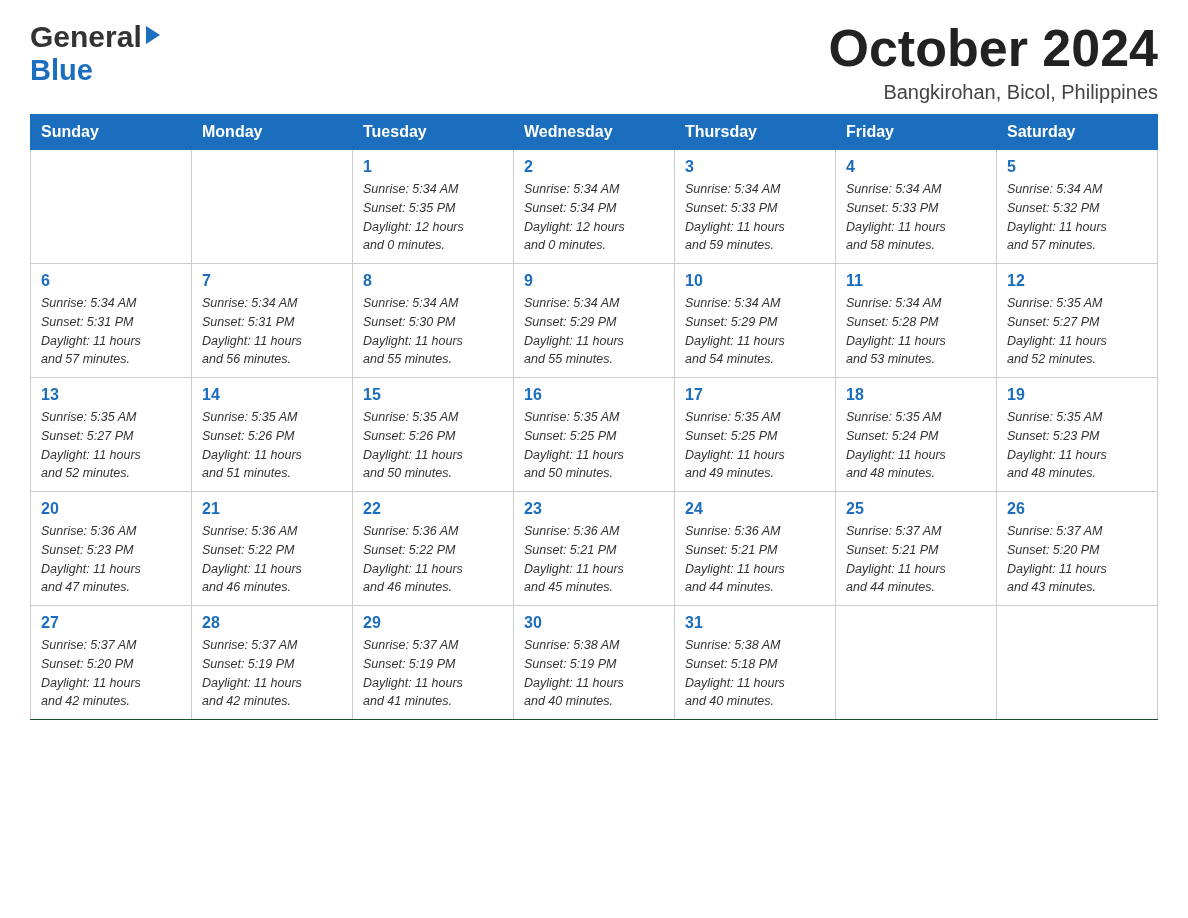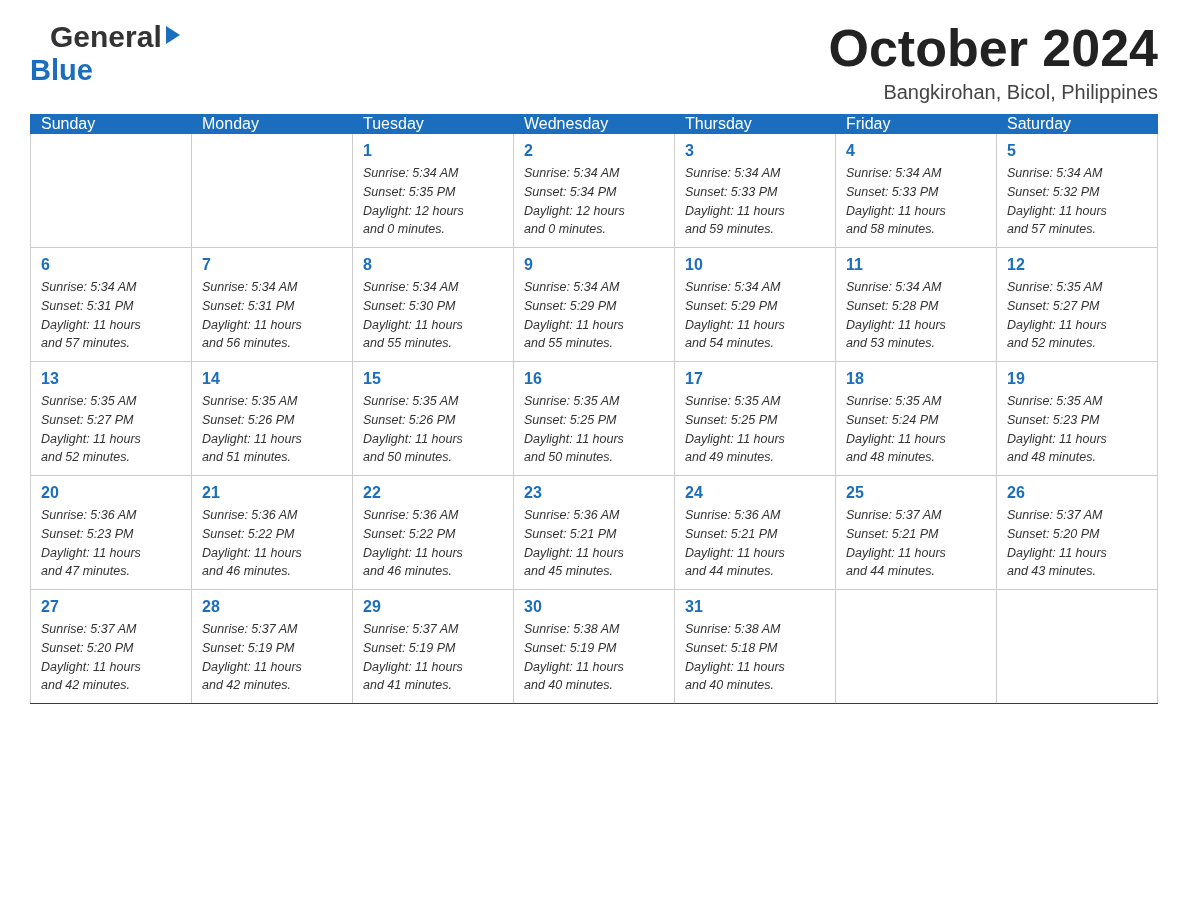--- a/index.html
+++ b/index.html
@@ -53,22 +53,22 @@
     }
     .calendar-table {
       width: 100%;
       border-collapse: collapse;
       margin-top: 8px;
     }
     .calendar-table th {
       background-color: #1a6ebd;
       color: #fff;
       font-size: 16px;
-      font-weight: normal;
-      padding: 0 10px;
+      font-weight: bold;
+      padding: 8px 10px;
       text-align: left;
       border: 1px solid #1a6ebd;
     }
     .calendar-table td {
       vertical-align: top;
       padding: 8px 10px;
       border: 1px solid #ccc;
       width: 14.28%;
       min-height: 90px;
     }
@@ -97,21 +97,21 @@
     .calendar-table tbody tr:last-child td {
       border-bottom: 1px solid #14532d;
     }
   </style>
 </head>
 <body>
 
 <div class="header">
   <div class="logo">
     <div class="logo-line">
-      <span style="font-size:30px;font-weight:bold;color:#333;margin-left:20px;">General</span>
+      <span style="font-size:30px;font-weight:bold;color:#333;">General</span>
       <span class="logo-arrow"></span>
     </div>
     <span style="font-size:29px;font-weight:bold;color:#1a6ebd;">Blue</span>
   </div>
   <div class="title-section">
     <div class="month-title">October 2024</div>
     <div class="location">Bangkirohan, Bicol, Philippines</div>
   </div>
 </div>
 

